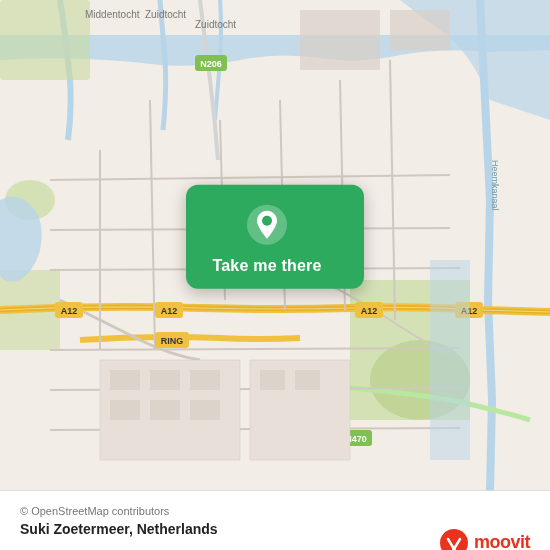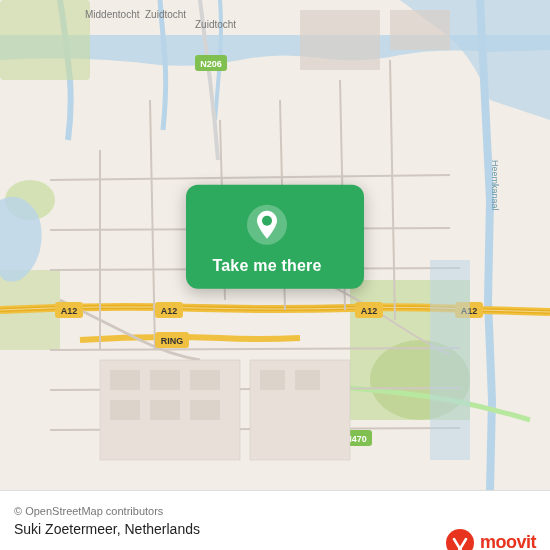--- a/index.html
+++ b/index.html
@@ -60,21 +60,21 @@
 
     
     #bottom-bar {
       width: 550px;
       height: 60px;
       background: white;
       border-top: 1px solid #ddd;
       display: flex;
       align-items: center;
       justify-content: space-between;
-      padding: 0 14px;
+      padding: 0 20px;
     }
 
     #attribution-text {
       font-size: 11px;
       color: #555;
     }
 
     #location-info {
       font-size: 14px;
       font-weight: 600;
@@ -212,21 +212,21 @@
       <path d="M22 8 C16.477 8 12 12.477 12 18 C12 24.5 22 36 22 36 C22 36 32 24.5 32 18 C32 12.477 27.523 8 22 8 Z" fill="white"></path>
       <circle cx="22" cy="18" r="5" fill="#2eaa5e"></circle>
     </svg>
     <span id="take-me-there-label">Take me there</span>
   </div>
 </div>
 
 <div id="bottom-bar">
   <div style="display:flex; flex-direction:column; gap:4px;">
     <span id="attribution-text" style="font-size:11px; color:#777;">© OpenStreetMap contributors</span>
-    <span id="location-info" style="font-size:14px; font-weight:400; color:#222;">Suki Zoetermeer, Netherlands</span>
+    <span id="location-info" style="font-size:14px; font-weight:700; color:#222;">Suki Zoetermeer, Netherlands</span>
   </div>
 
   <div id="moovit-logo" style="display:flex; align-items:center; gap:4px;">
 
     <svg id="moovit-icon" width="32" height="32" viewBox="0 0 32 32" xmlns="http://www.w3.org/2000/svg">
       <circle cx="16" cy="16" r="14" fill="#e8331e"></circle>
       <path d="M10 12 L16 22 L22 12" stroke="white" stroke-width="2.5" fill="none" stroke-linecap="round" stroke-linejoin="round"></path>
       <circle cx="16" cy="22" r="2" fill="white"></circle>
     </svg>
     <span id="moovit-text" style="font-size:18px; font-weight:700; color:#e8331e; letter-spacing:-0.5px;">moovit</span>

